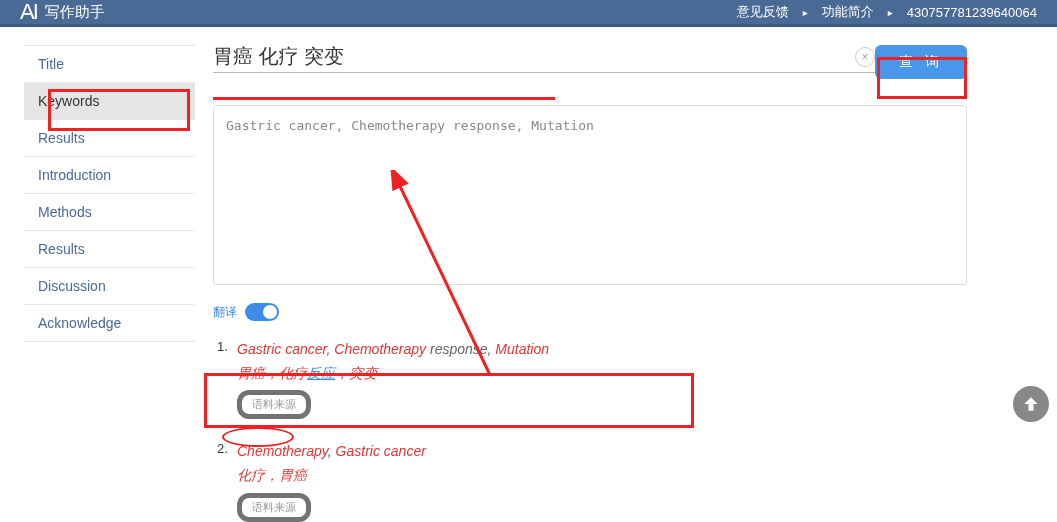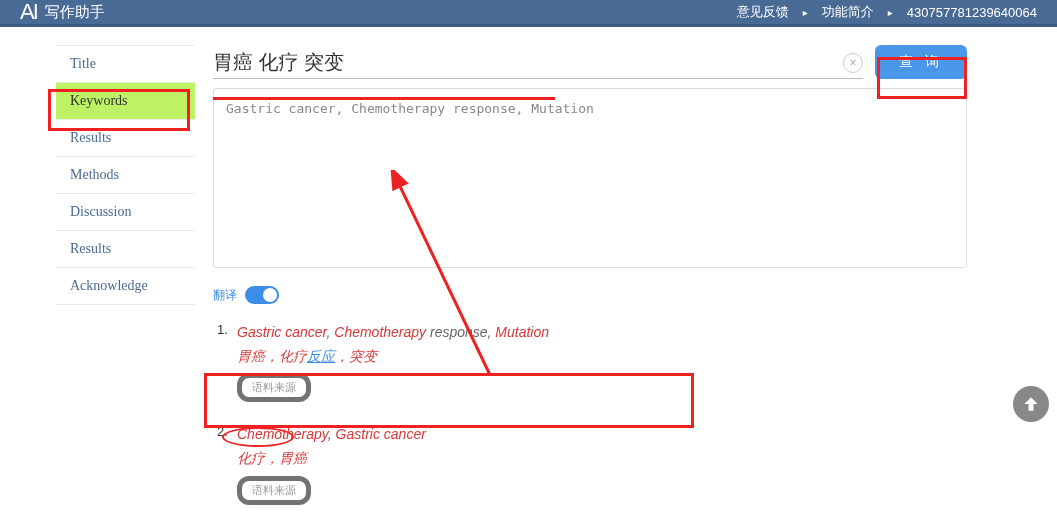--- a/index.html
+++ b/index.html
@@ -9,28 +9,28 @@
     .logo-area { display: flex; align-items: center; gap: 8px; }
     .logo-text { font-size: 22px; font-weight: 300; letter-spacing: -2px; font-family: Arial, sans-serif; }
     .logo-subtitle { font-size: 15px; }
     .header-nav { display: flex; align-items: center; gap: 14px; font-size: 13px; }
     .header-nav-item { color: #fff; cursor: pointer; }
     .header-nav-sep { color: #fff; font-size: 10px; }
     .header-border { height: 3px; background: #3b5a82; }
     
     .content { display: flex; height: calc(100% - 43px); }
     
-    .sidebar { width: 195px; padding-top: 18px; padding-left: 56px; font-family: Liberation Serif, serif; }
+    .sidebar { width: 195px; padding-top: 18px; padding-left: 24px; }
     .sidebar-item { padding: 10px 14px; font-size: 14px; color: #4a6a96; cursor: pointer; border-bottom: 1px solid #e8e8e8; }
-    .sidebar-item.active { background: #bef264; color: #333; }
+    .sidebar-item.active { background: #e5e5e5; color: #333; }
     .sidebar-item:first-child { border-top: 1px solid #e8e8e8; }
     
     .main { flex: 1; padding: 18px 90px 0 18px; position: relative; }
     
-    .search-row { display: flex; align-items: flex-end; gap: 12px; margin-bottom: 9px; }
+    .search-row { display: flex; align-items: flex-start; margin-bottom: 26px; }
     .search-box { flex: 1; position: relative; display: flex; align-items: center; border-bottom: 1px solid #bbb; padding-bottom: 4px; }
     .search-input { flex: 1; border: none; outline: none; font-size: 20px; font-weight: 500; color: #333; background: transparent; }
     .clear-btn { width: 20px; height: 20px; border: 1px solid #ccc; border-radius: 50%; display: flex; align-items: center; justify-content: center; color: #aaa; font-size: 12px; cursor: pointer; }
     .query-btn { background: #4a96e8; color: #fff; border: none; padding: 8px 24px; font-size: 14px; cursor: pointer; border-radius: 6px; letter-spacing: 4px; }
     
     .textarea-box { width: 100%; height: 180px; border: 1px solid #ddd; border-radius: 3px; padding: 12px; font-family: monospace; font-size: 13px; color: #888; resize: none; outline: none; }
     
     .translate-row { display: flex; align-items: flex-end; gap: 8px; margin-top: 14px; margin-bottom: 18px; }
     .translate-label { font-size: 12px; color: #3b8de8; }
     .toggle { width: 34px; height: 18px; background: #3b8de8; border-radius: 9px; position: relative; cursor: pointer; }
@@ -73,23 +73,24 @@
     <span class="header-nav-item">430757781239640064</span>
   </div>
 </div>
 <div class="header-border"></div>
 
 <div class="content">
   <div class="sidebar" id="sidebar">
       <div class="sidebar-item">Title</div>
       <div class="sidebar-item active">Keywords</div>
       <div class="sidebar-item">Results</div>
+      <div class="sidebar-item">Introduction</div>
       <div class="sidebar-item">Methods</div>
+      <div class="sidebar-item">Results</div>
       <div class="sidebar-item">Discussion</div>
-      <div class="sidebar-item">Results</div>
       <div class="sidebar-item">Acknowledge</div>
     </div>
 
   <div class="main">
     <div class="search-row">
       <div class="search-box">
         <input class="search-input" value="胃癌 化疗 突变" style="">
         <span class="clear-btn">×</span>
       </div>
       <button class="query-btn">查 询</button>

